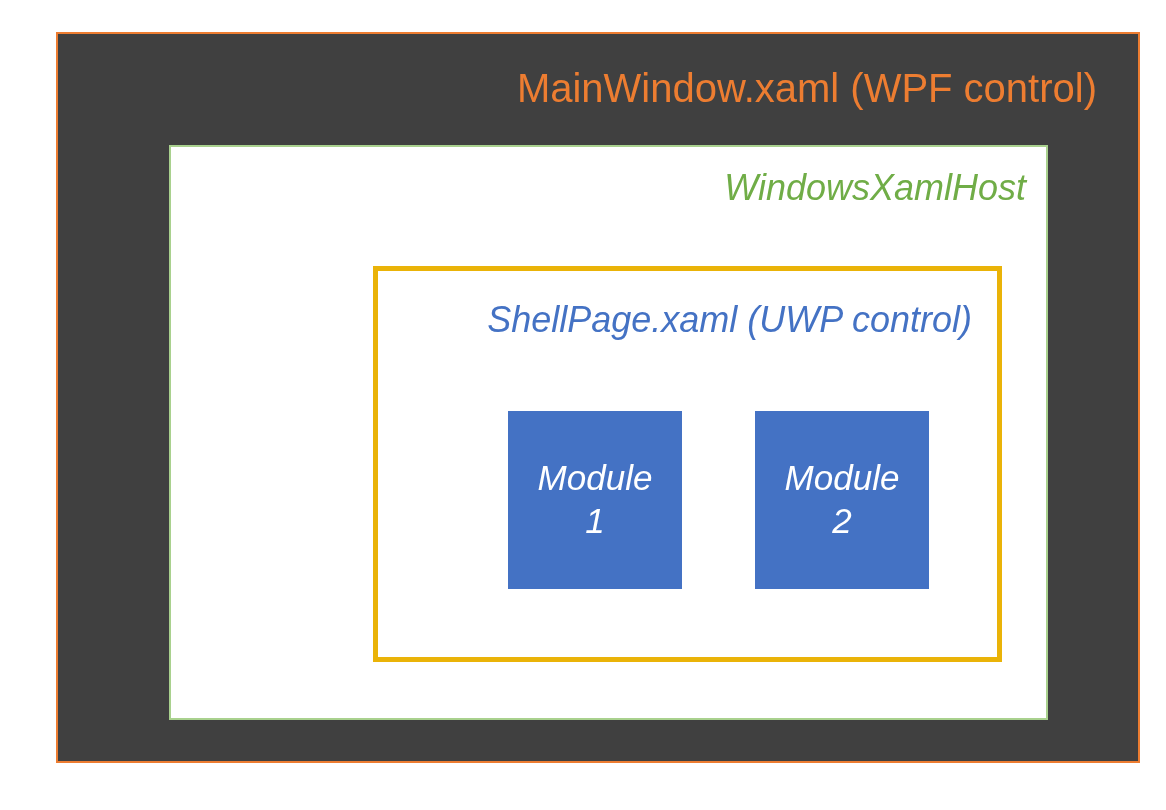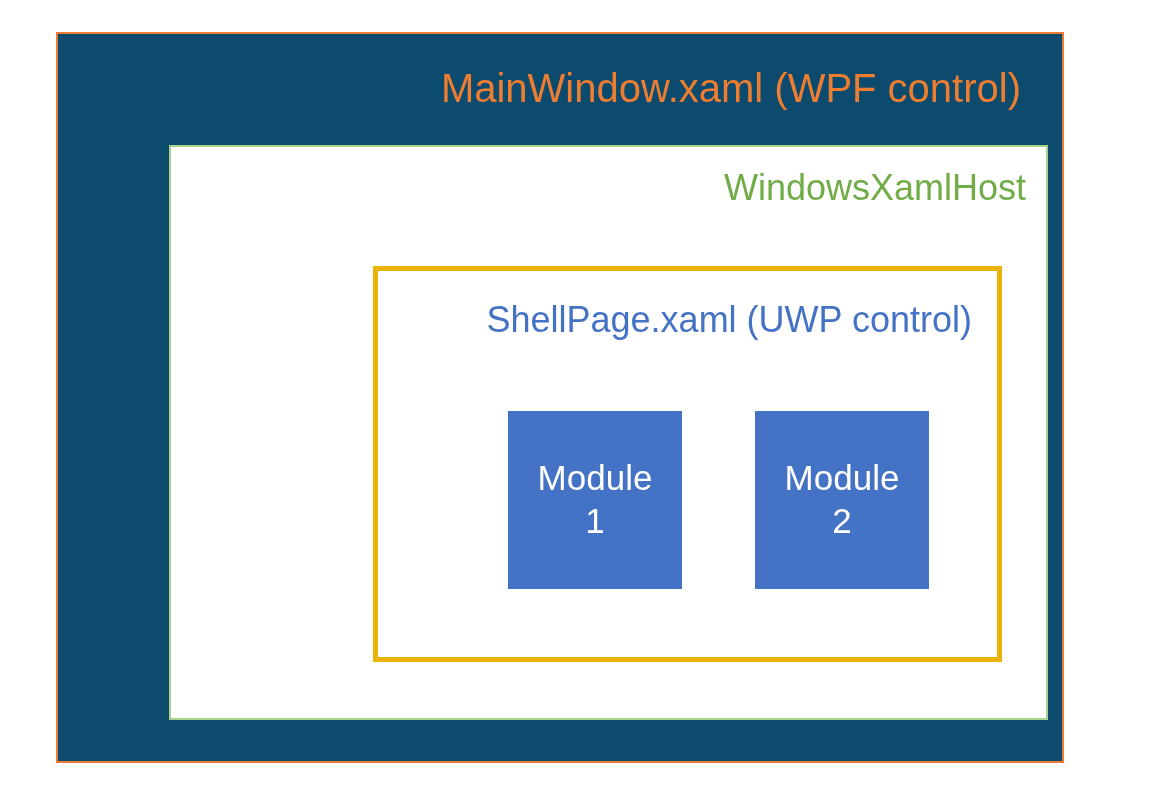--- a/index.html
+++ b/index.html
@@ -18,37 +18,38 @@
     height: 810px;
     background: #ffffff;
     overflow: hidden;
   }
 
   
   .box-outer {
     position: absolute;
     left: 56px;
     top: 32px;
-    width: 1008px;
+    width: 1084px;
     height: 731px;
     box-sizing: border-box;
     border: 2px solid #ED7D31;
-    background: #0c4a6e;
+    background: #404040;
   }
 
   
   .box-host {
     position: absolute;
     left: 111px;   
     top: 111px;    
     width: 879px;
     height: 575px;
     box-sizing: border-box;
     border: 2px solid #A9D18E;
     background: #ffffff;
+    font-style: italic;
   }
 
   
   .box-shell {
     position: absolute;
     left: 202px;   
     top: 119px;    
     width: 629px;
     height: 396px;
     box-sizing: border-box;

